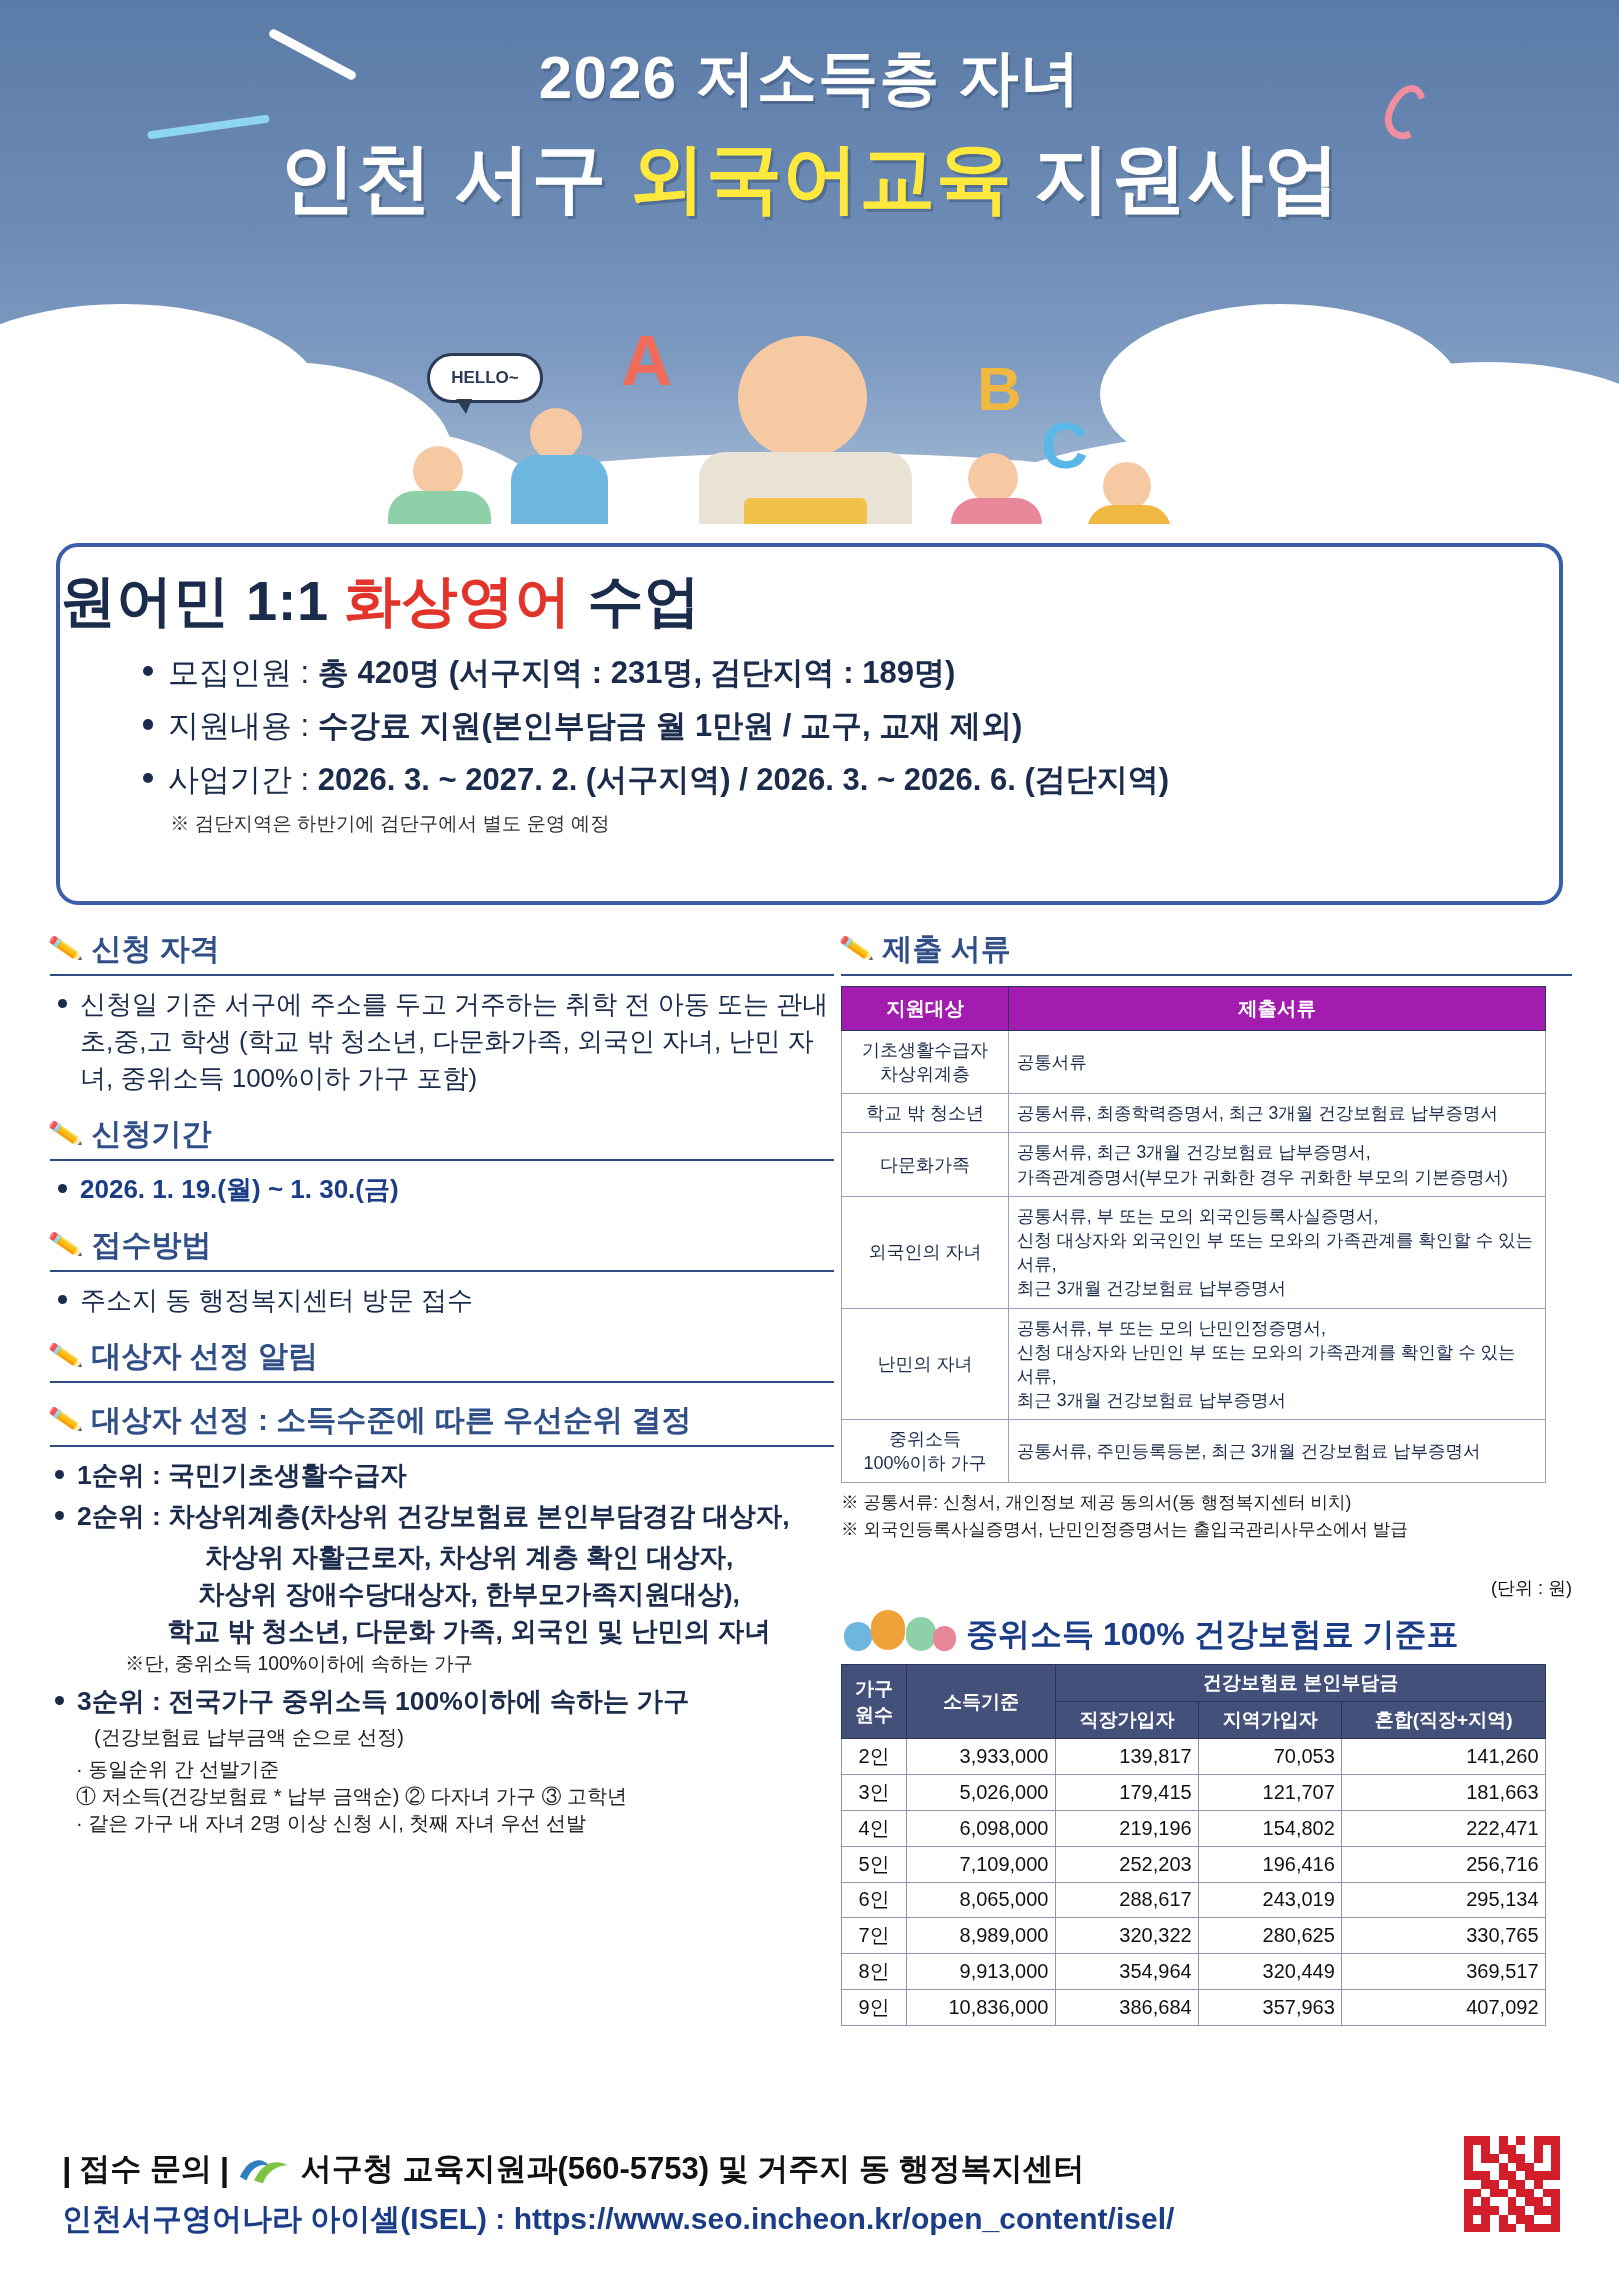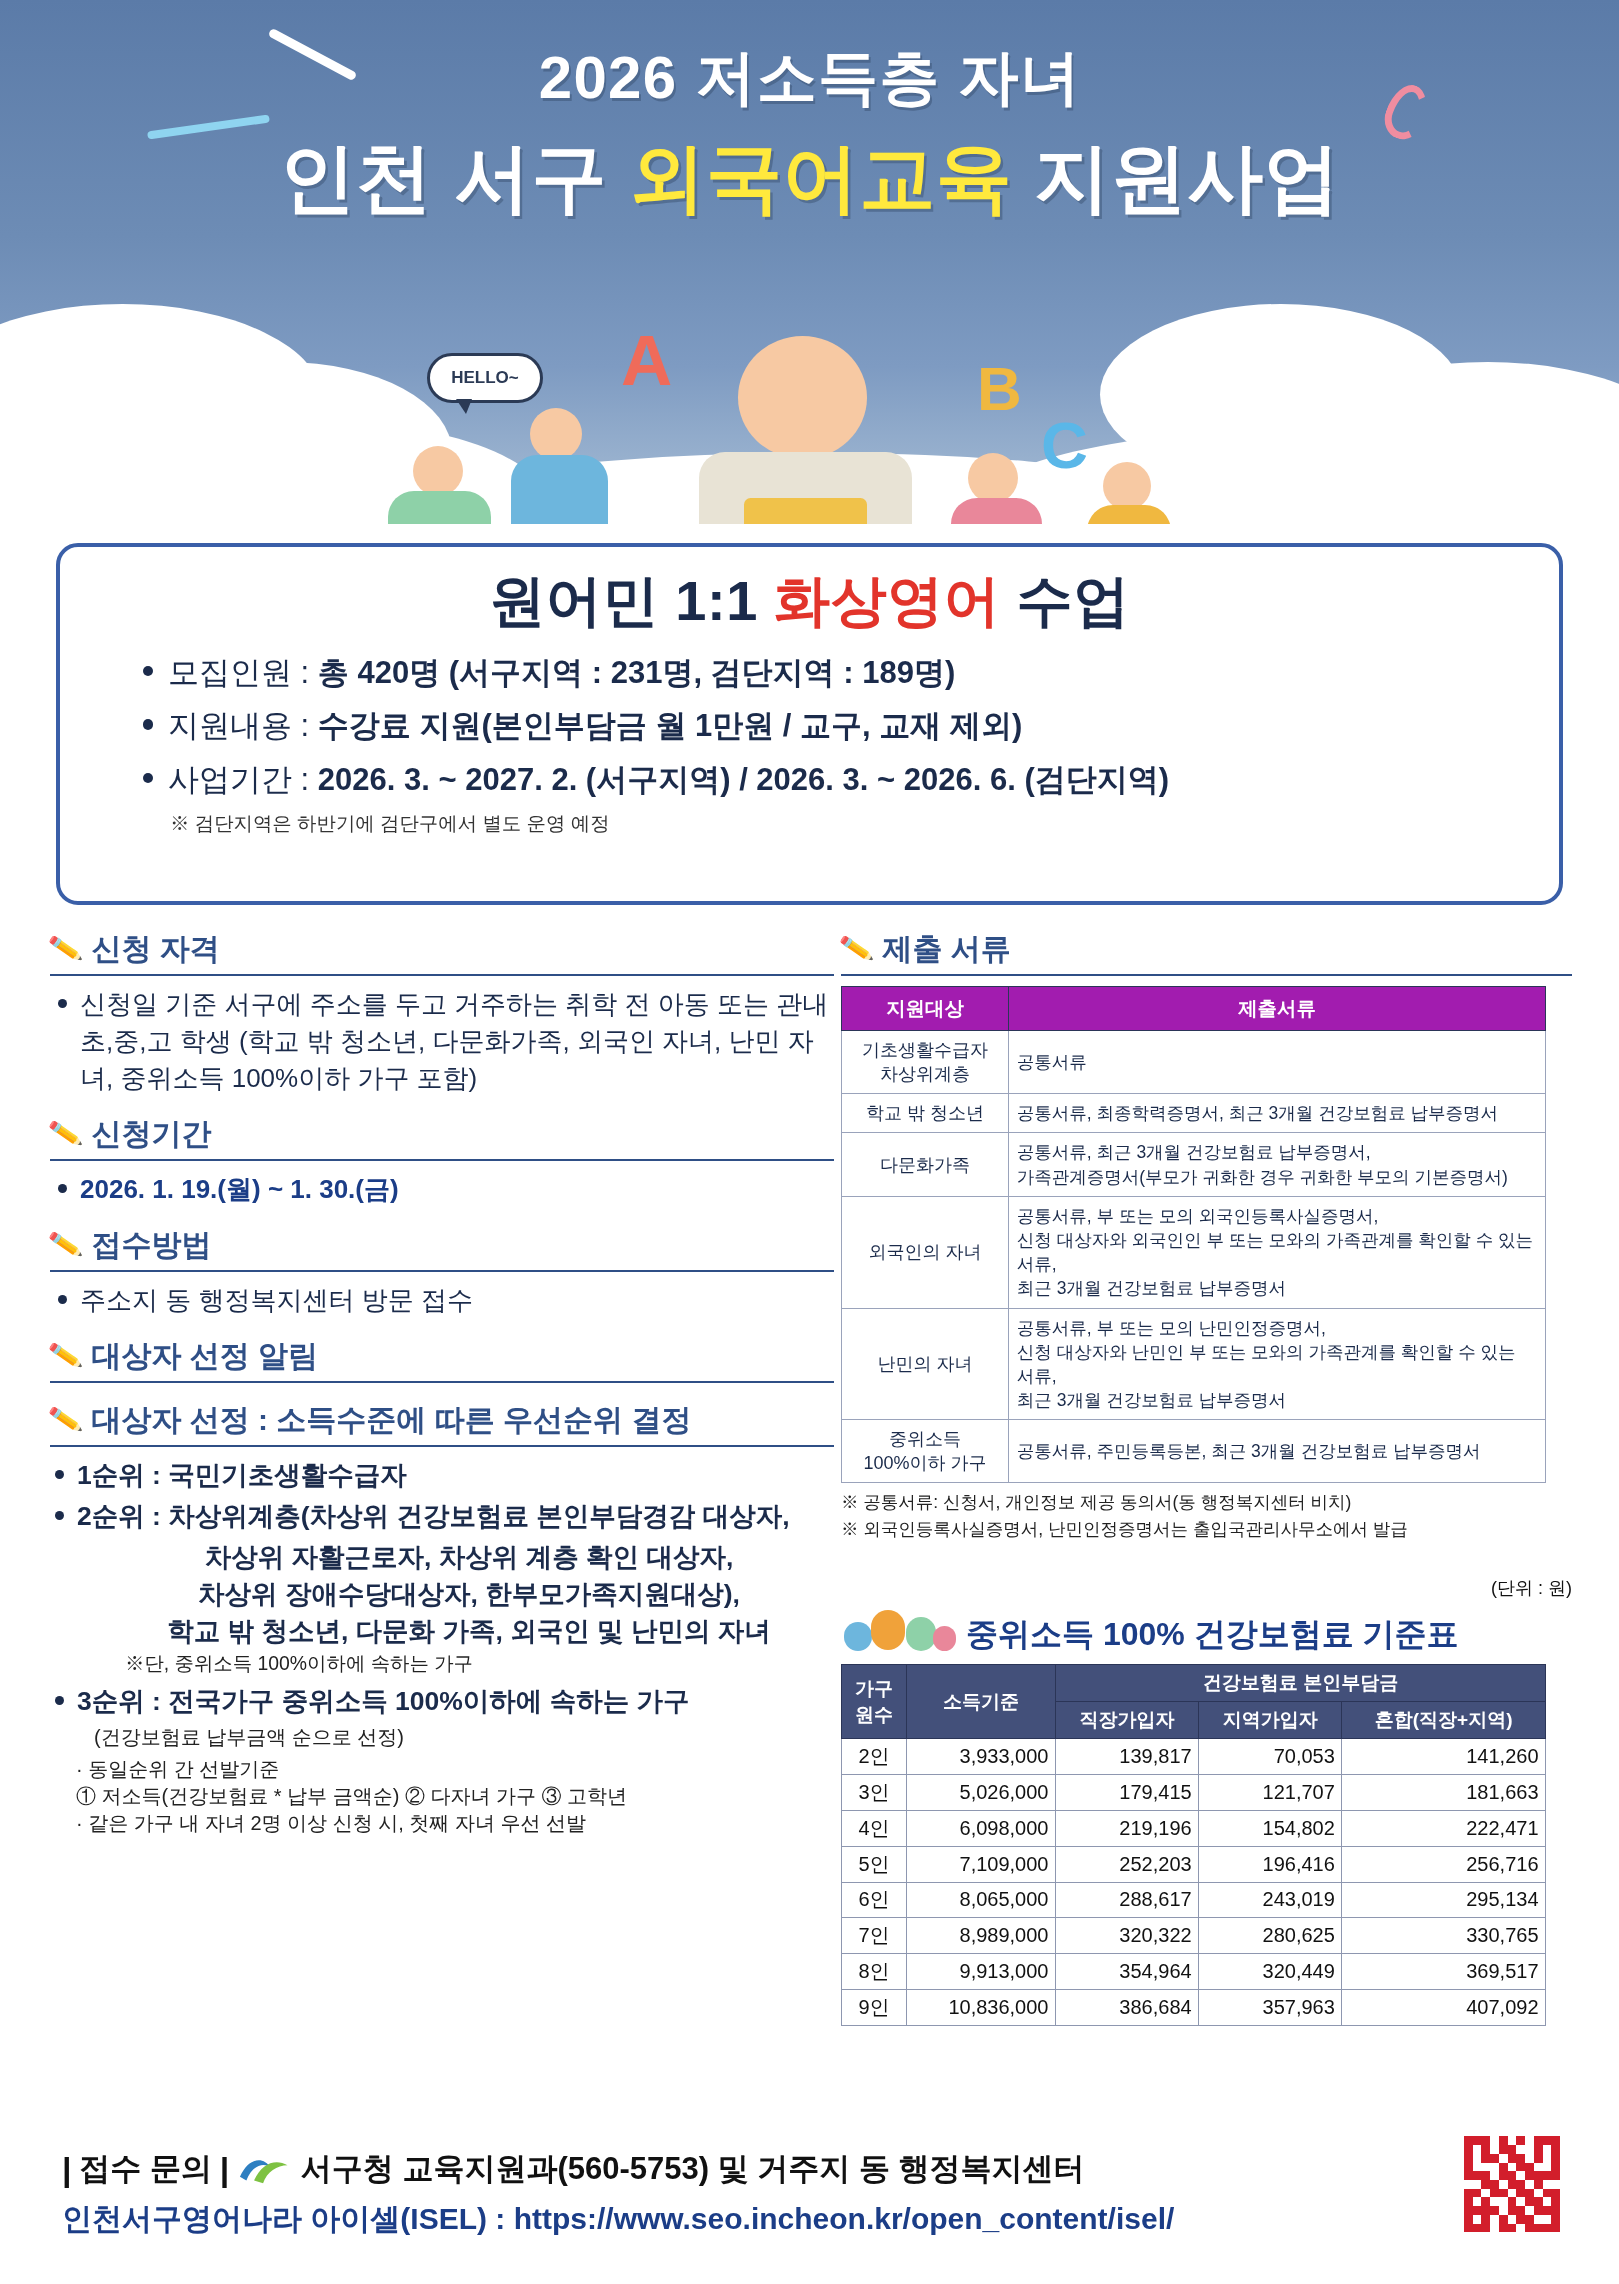--- a/index.html
+++ b/index.html
@@ -83,21 +83,21 @@
   .person { position: absolute; z-index: 7; }
   .head { border-radius: 50%; position: absolute; }
   .body-sh { position: absolute; border-radius: 26px 26px 7.8px 7.8px; }
 
   
   .main-box {
     position: absolute; left: 56px; top: 543px; width: 1507px; height: 362px;
     border: 4.5px solid #3a5fa8; border-radius: 22px; background: #fff;
   }
   .mb-title {
-    text-align: center; font-size: 56px; font-weight: bold; color: #1b2b4b;
+    text-align: left; font-size: 56px; font-weight: bold; color: #1b2b4b;
     margin-top: 17px; letter-spacing: 0.6px;
   }
   .mb-title .red { color: #e2342b; }
   .mb-list { margin: 11.6px 0 0 78px; }
   .mb-li { font-size: 31px; color: #1b2b4b; margin-bottom: 11.6px; position: relative; padding-left: 30px; font-weight: bold; }
   .mb-li:before {
     content: ""; position: absolute; left: 5.2px; top: 14.2px; width: 10.3px; height: 10.3px;
     background: #1b2b4b; border-radius: 50%;
   }
   .mb-li .lbl { font-weight: normal; }

